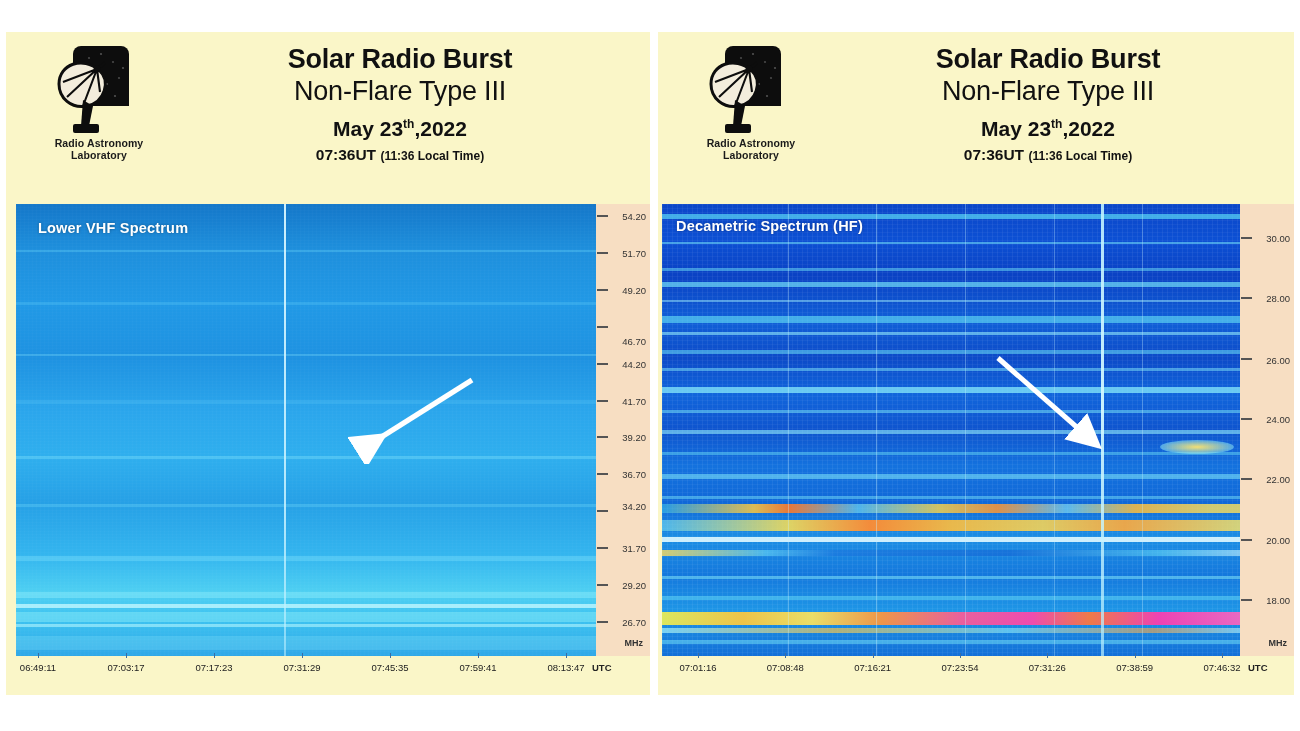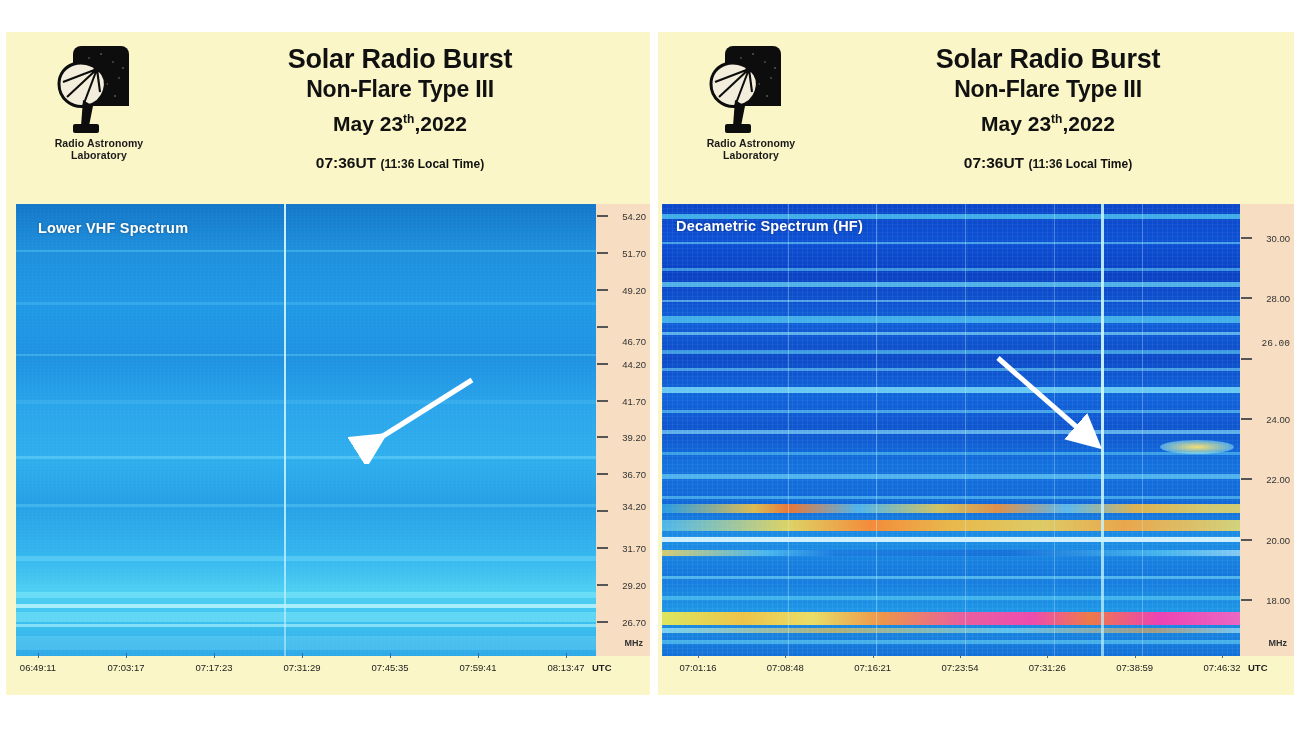--- a/index.html
+++ b/index.html
@@ -16,24 +16,24 @@
   #panel-right{left:658px;width:636px;}
 
   
   .hdr{position:relative;height:170px;background:#FAF6C8;}
   .logo-wrap{position:absolute;left:28px;top:8px;width:130px;text-align:center;}
   .logo-svg{display:block;margin:0 auto;}
   .logo-cap{margin-top:2px;font-size:10.5px;font-weight:bold;color:#1a1a1a;
             line-height:1.1;letter-spacing:.1px;}
   .ttl-wrap{position:absolute;left:150px;top:12px;right:6px;text-align:center;color:#111;}
   .t1{font-size:27px;font-weight:bold;line-height:1.17;letter-spacing:-.2px;}
-  .t2{font-size:23px;font-weight:bold;line-height:1.17;letter-spacing:-.2px;}
+  .t2{font-size:27px;font-weight:normal;line-height:1.17;letter-spacing:-.2px;}
   .t3{font-size:21px;font-weight:bold;line-height:1.35;margin-top:8px;}
   .t3 sup{font-size:12px;vertical-align:super;}
-  .t4{font-size:15.5px;font-weight:bold;line-height:1.3;margin-top:14px;}
+  .t4{font-size:15.5px;font-weight:bold;line-height:1.3;margin-top:1px;}
   .t4 .loc{font-size:12px;font-weight:bold;}
   .spec{position:absolute;overflow:hidden;}
   .gutter{position:absolute;top:0;background:#F7DEC2;}
   .ylab{position:absolute;right:4px;font-size:9.5px;color:#333;
         white-space:nowrap;transform:translateY(-50%);}
   .ytick{position:absolute;left:1px;width:11px;height:2px;background:#555;
          transform:translateY(-50%);}
   .yunit{position:absolute;right:7px;font-size:9px;color:#333;font-weight:bold;}
 
   .xaxis{position:absolute;background:#FAF6C8;}
@@ -295,21 +295,21 @@
       </svg>
     </div>
 
     <div class="gutter" id="gut-right" style="left:582px;top:172px;width:54px;height:452px;"></div>
     <div id="ylabs-right" style="position:absolute;left:582px;top:172px;width:54px;height:452px;">
         <div class="ytick" style="top: 34px;"></div>
         <div class="ylab" style="top: 34px;">30.00</div>
         <div class="ytick" style="top: 94.3333px;"></div>
         <div class="ylab" style="top: 94.3333px;">28.00</div>
         <div class="ytick" style="top: 154.667px;"></div>
-        <div class="ylab" style="top: 139px; font-family: Liberation Mono, monospace;">26.00</div>
+        <div class="ylab" style="top: 156px;">26.00</div>
         <div class="ytick" style="top: 215px;"></div>
         <div class="ylab" style="top: 215px;">24.00</div>
         <div class="ytick" style="top: 275.333px;"></div>
         <div class="ylab" style="top: 275.333px;">22.00</div>
         <div class="ytick" style="top: 335.667px;"></div>
         <div class="ylab" style="top: 335.667px;">20.00</div>
         <div class="ytick" style="top: 396px;"></div>
         <div class="ylab" style="top: 396px;">18.00</div>
         <div class="yunit" style="top: 434px;">MHz</div>
       </div>

